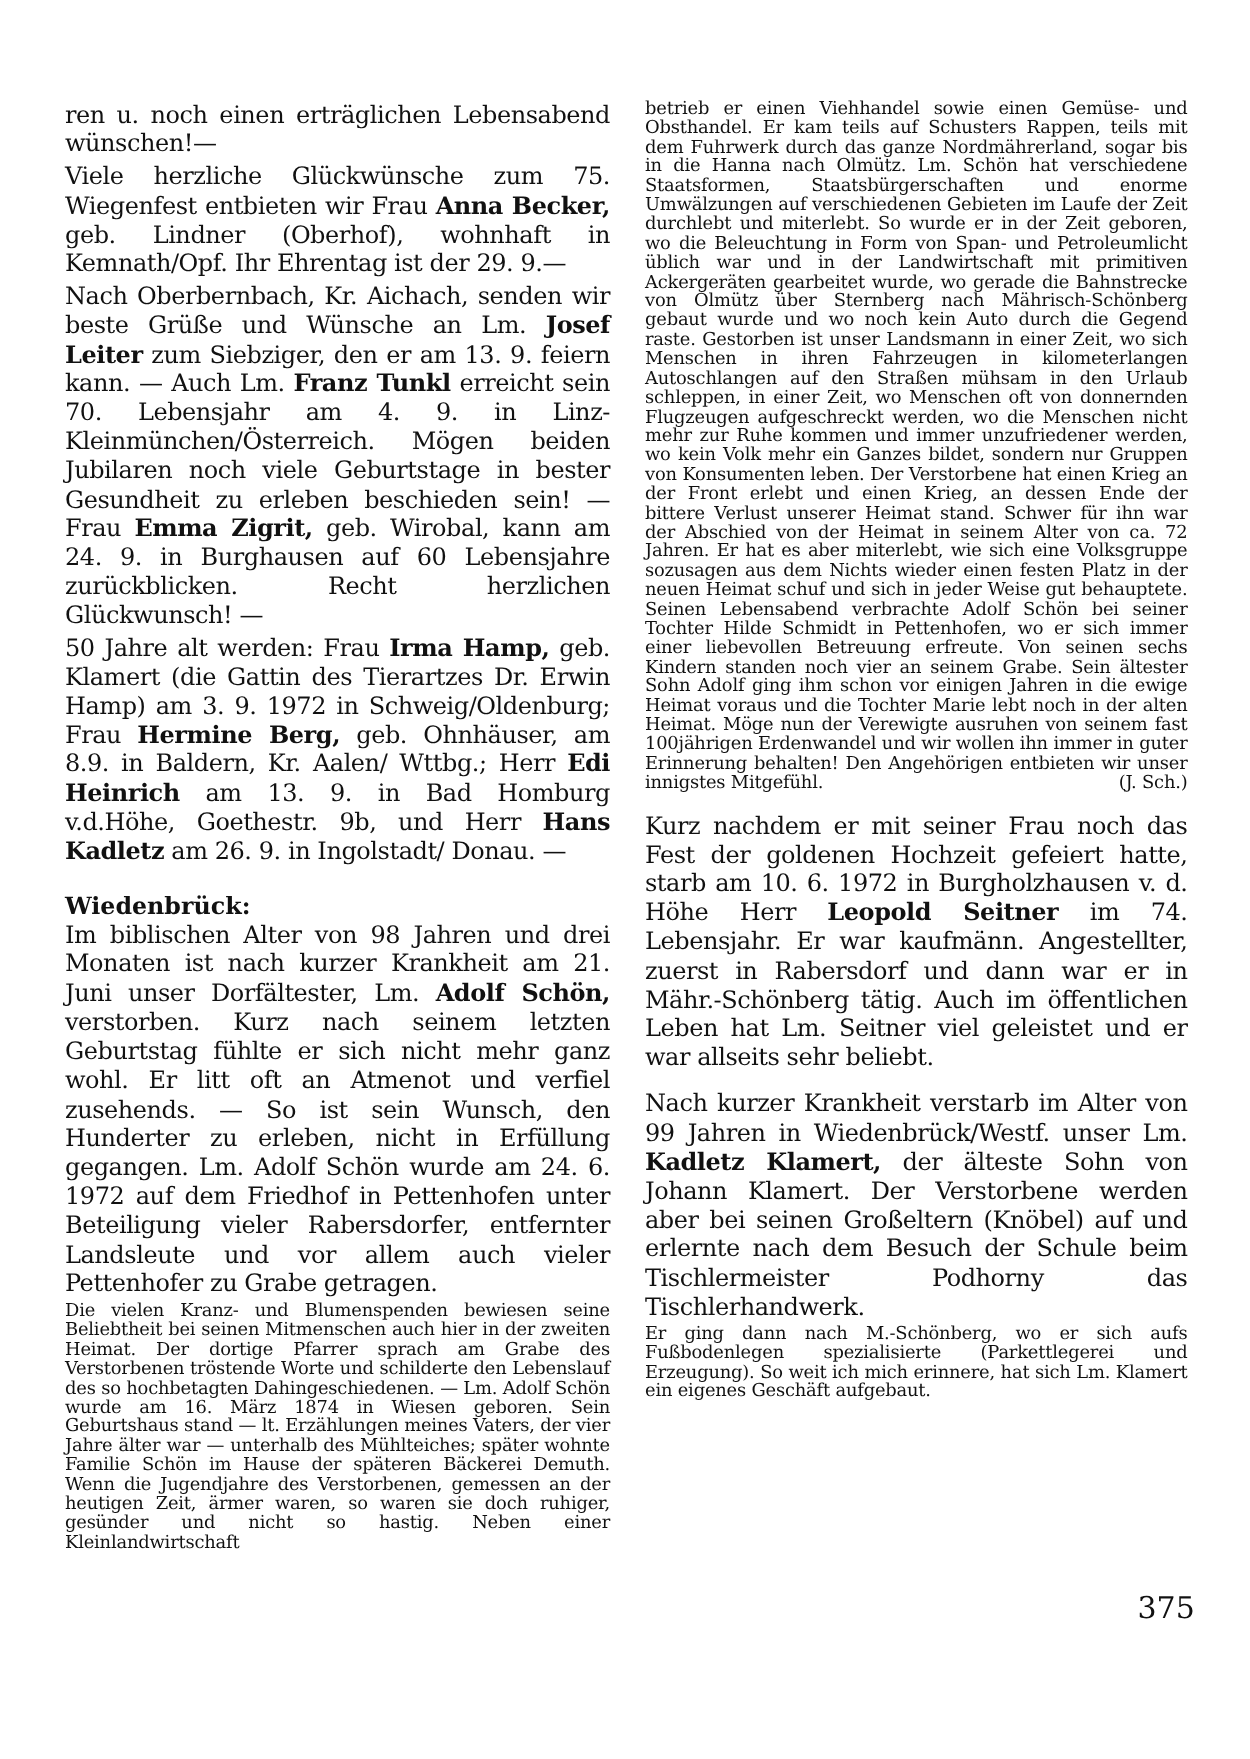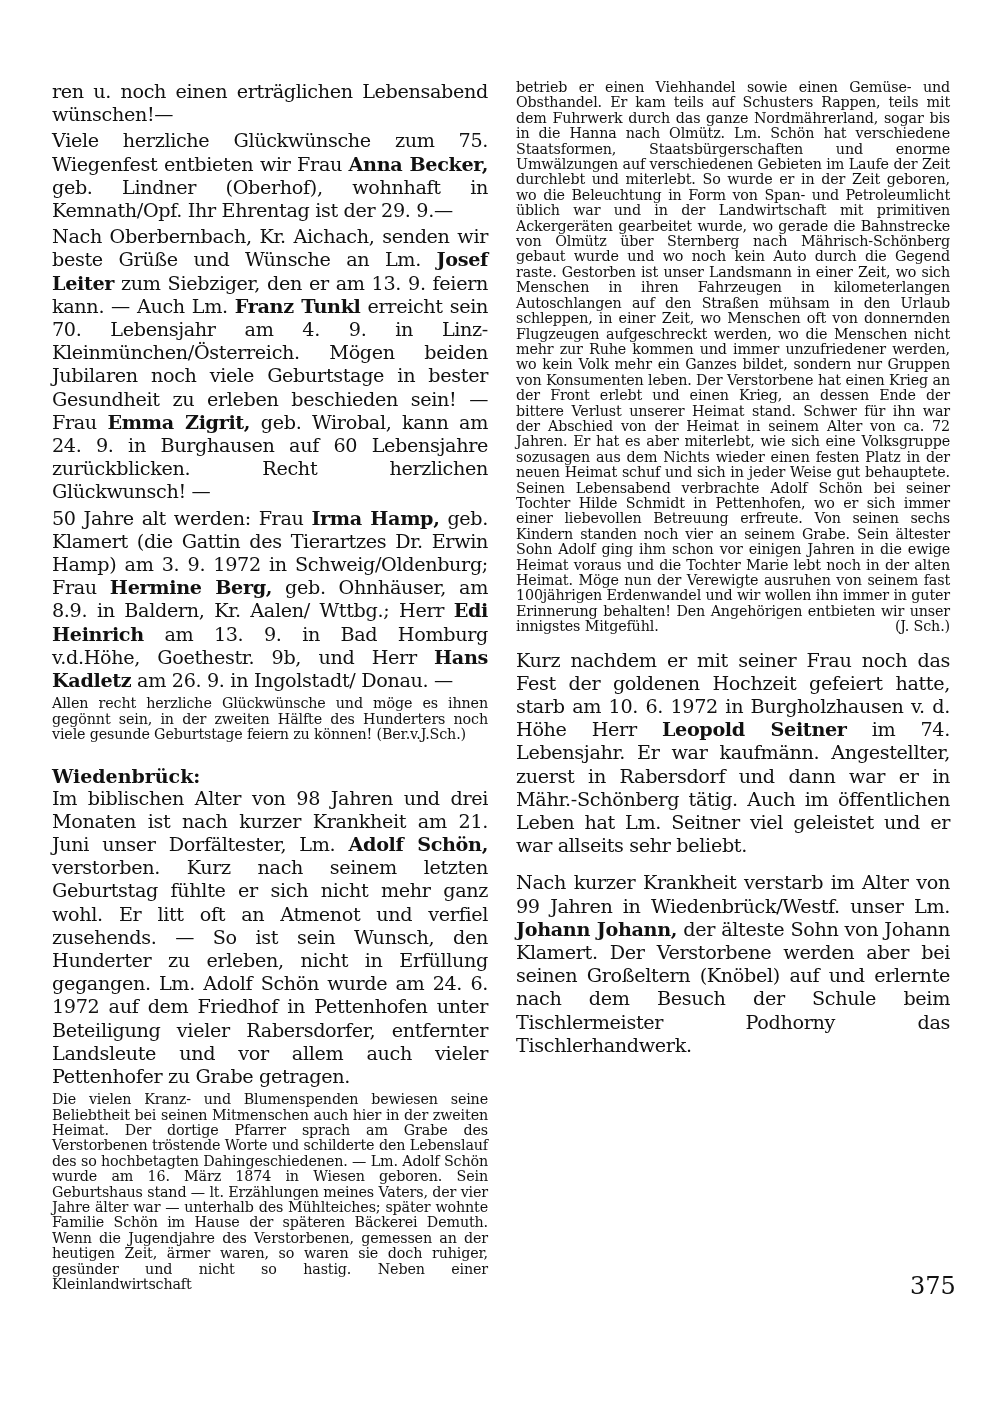--- a/index.html
+++ b/index.html
@@ -21,32 +21,32 @@
 
 <div class="col col-left">
   <p class="big">ren u. noch einen erträglichen Lebensabend wünschen!—</p>
 
   <p class="big gap"><span>Viele herzliche Glückwünsche zum 75. Wiegenfest entbieten wir Frau </span><b>Anna Becker,</b><span> geb. Lindner (Oberhof), wohnhaft in Kemnath/Opf. Ihr Ehrentag ist der 29. 9.—</span></p>
 
   <p class="big gap"><span>Nach Oberbernbach, Kr. Aichach, senden wir beste Grüße und Wünsche an Lm. </span><b>Josef Leiter</b><span> zum Siebziger, den er am 13. 9. feiern kann. — Auch Lm. </span><b>Franz Tunkl</b><span> erreicht sein 70. Lebensjahr am 4. 9. in Linz-Kleinmünchen/Österreich. Mögen beiden Jubilaren noch viele Geburtstage in bester Gesundheit zu erleben beschieden sein! — Frau </span><b>Emma Zigrit,</b><span> geb. Wirobal, kann am 24. 9. in Burghausen auf 60 Lebensjahre zurückblicken. Recht herzlichen Glückwunsch! —</span></p>
 
   <p class="big gap"><span>50 Jahre alt werden: Frau </span><b>Irma Hamp,</b><span> geb. Klamert (die Gattin des Tierartzes Dr. Erwin Hamp) am 3. 9. 1972 in Schweig/Oldenburg; Frau </span><b>Hermine Berg,</b><span> geb. Ohnhäuser, am 8.9. in Baldern, Kr. Aalen/ Wttbg.; Herr </span><b>Edi Heinrich</b><span> am 13. 9. in Bad Homburg v.d.Höhe, Goethestr. 9b, und Herr </span><b>Hans Kadletz</b><span> am 26. 9. in Ingolstadt/ Donau. —</span></p>
 
-  <p class="small gap-s">Allen recht herzliche Glückwünsche und möge es ihnen gegönnt sein, in der zweiten Hälfte des Hunderters noch viele gesunde Geburtstage feiern zu können! (Ber.v.J.Sch.)</p>
 
   <div class="heading">Wiedenbrück:</div>
 
   <p class="big"><span>Im biblischen Alter von 98 Jahren und drei Monaten ist nach kurzer Krankheit am 21. Juni unser Dorfältester, Lm. </span><b>Adolf Schön,</b><span> verstorben. Kurz nach seinem letzten Geburtstag fühlte er sich nicht mehr ganz wohl. Er litt oft an Atmenot und verfiel zusehends. — So ist sein Wunsch, den Hunderter zu erleben, nicht in Erfüllung gegangen. Lm. Adolf Schön wurde am 24. 6. 1972 auf dem Friedhof in Pettenhofen unter Beteiligung vieler Rabersdorfer, entfernter Landsleute und vor allem auch vieler Pettenhofer zu Grabe getragen.</span></p>
 
   <p class="small gap-s">Die vielen Kranz- und Blumenspenden bewiesen seine Beliebtheit bei seinen Mitmenschen auch hier in der zweiten Heimat. Der dortige Pfarrer sprach am Grabe des Verstorbenen tröstende Worte und schilderte den Lebenslauf des so hochbetagten Dahingeschiedenen. — Lm. Adolf Schön wurde am 16. März 1874 in Wiesen geboren. Sein Geburtshaus stand — lt. Erzählungen meines Vaters, der vier Jahre älter war — unterhalb des Mühlteiches; später wohnte Familie Schön im Hause der späteren Bäckerei Demuth. Wenn die Jugendjahre des Verstorbenen, gemessen an der heutigen Zeit, ärmer waren, so waren sie doch ruhiger, gesünder und nicht so hastig. Neben einer Kleinlandwirtschaft</p>
 </div>
 
 <div class="col col-right">
   <p class="small"><span>betrieb er einen Viehhandel sowie einen Gemüse- und Obsthandel. Er kam teils auf Schusters Rappen, teils mit dem Fuhrwerk durch das ganze Nordmährerland, sogar bis in die Hanna nach Olmütz. Lm. Schön hat verschiedene Staatsformen, Staatsbürgerschaften und enorme Umwälzungen auf verschiedenen Gebieten im Laufe der Zeit durchlebt und miterlebt. So wurde er in der Zeit geboren, wo die Beleuchtung in Form von Span- und Petroleumlicht üblich war und in der Landwirtschaft mit primitiven Ackergeräten gearbeitet wurde, wo gerade die Bahnstrecke von Olmütz über Sternberg nach Mährisch-Schönberg gebaut wurde und wo noch kein Auto durch die Gegend raste. Gestorben ist unser Landsmann in einer Zeit, wo sich Menschen in ihren Fahrzeugen in kilometerlangen Autoschlangen auf den Straßen mühsam in den Urlaub schleppen, in einer Zeit, wo Menschen oft von donnernden Flugzeugen aufgeschreckt werden, wo die Menschen nicht mehr zur Ruhe kommen und immer unzufriedener werden, wo kein Volk mehr ein Ganzes bildet, sondern nur Gruppen von Konsumenten leben. Der Verstorbene hat einen Krieg an der Front erlebt und einen Krieg, an dessen Ende der bittere Verlust unserer Heimat stand. Schwer für ihn war der Abschied von der Heimat in seinem Alter von ca. 72 Jahren. Er hat es aber miterlebt, wie sich eine Volksgruppe sozusagen aus dem Nichts wieder einen festen Platz in der neuen Heimat schuf und sich in jeder Weise gut behauptete. Seinen Lebensabend verbrachte Adolf Schön bei seiner Tochter Hilde Schmidt in Pettenhofen, wo er sich immer einer liebevollen Betreuung erfreute. Von seinen sechs Kindern standen noch vier an seinem Grabe. Sein ältester Sohn Adolf ging ihm schon vor einigen Jahren in die ewige Heimat voraus und die Tochter Marie lebt noch in der alten Heimat. Möge nun der Verewigte ausruhen von seinem fast 100jährigen Erdenwandel und wir wollen ihn immer in guter Erinnerung behalten! Den Angehörigen entbieten wir unser innigstes Mitgefühl.</span><span style="float:right">(J. Sch.)</span></p>
 
   <p class="big" style="margin-top:14px"><span>Kurz nachdem er mit seiner Frau noch das Fest der goldenen Hochzeit gefeiert hatte, starb am 10. 6. 1972 in Burgholzhausen v. d. Höhe Herr </span><b>Leopold Seitner</b><span> im 74. Lebensjahr. Er war kaufmänn. Angestellter, zuerst in Rabersdorf und dann war er in Mähr.-Schönberg tätig. Auch im öffentlichen Leben hat Lm. Seitner viel geleistet und er war allseits sehr beliebt.</span></p>
 
 
-  <p class="big" style="margin-top:14px"><span>Nach kurzer Krankheit verstarb im Alter von 99 Jahren in Wiedenbrück/Westf. unser Lm. </span><b>Johann Johann,</b><span> der älteste Sohn von Johann Klamert. Der Verstorbene werden aber bei seinen Großeltern (Knöbel) auf und erlernte nach dem Besuch der Schule beim Tischlermeister Podhorny das Tischlerhandwerk.</span></p>
+  <p class="big" style="margin-top:14px"><span>Nach kurzer Krankheit verstarb im Alter von 99 Jahren in Wiedenbrück/Westf. unser Lm. </span><b>Kadletz Klamert,</b><span> der älteste Sohn von Johann Klamert. Der Verstorbene werden aber bei seinen Großeltern (Knöbel) auf und erlernte nach dem Besuch der Schule beim Tischlermeister Podhorny das Tischlerhandwerk.</span></p>
 
+  <p class="small gap">Er ging dann nach M.-Schönberg, wo er sich aufs Fußbodenlegen spezialisierte (Parkettlegerei und Erzeugung). So weit ich mich erinnere, hat sich Lm. Klamert ein eigenes Geschäft aufgebaut.</p>
 </div>
 
 <div class="page-number">375</div>
 
 </body></html>

